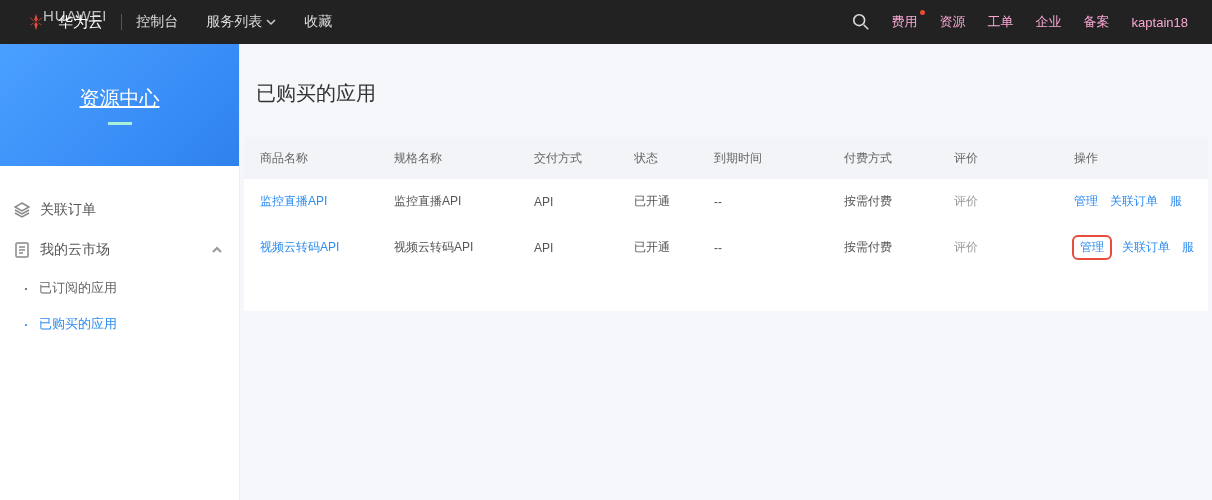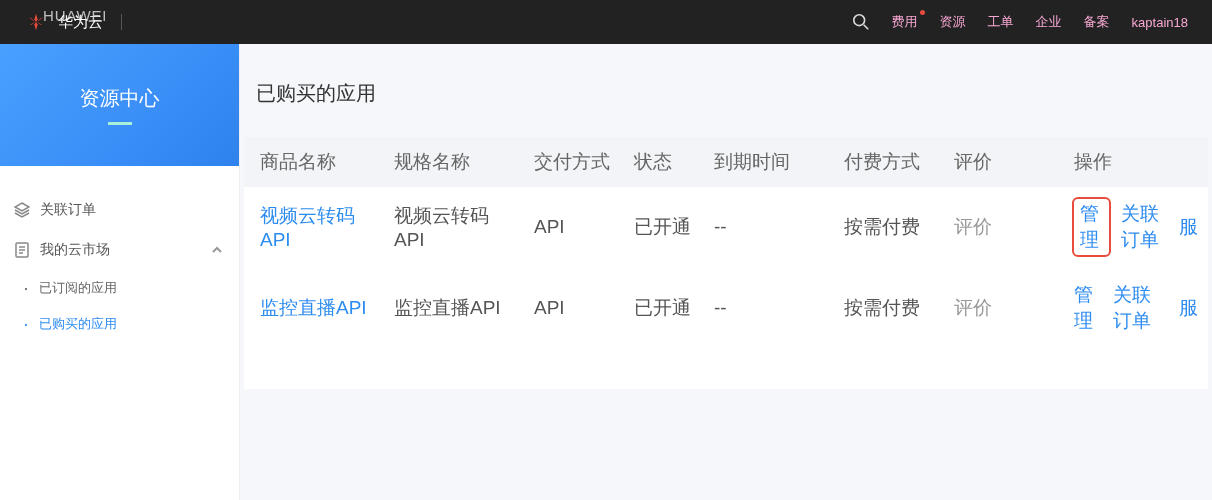--- a/index.html
+++ b/index.html
@@ -13,38 +13,38 @@
 .nav-item { cursor:pointer; display:flex; align-items:center; gap:4px; }
 .spacer { flex:1; }
 .right-nav { display:flex; align-items:center; gap:22px; font-size:13px; color:#f9a8d4; padding-right:8px; }
 .right-nav .nav-item { position:relative; }
 .dot::after { content:""; position:absolute; top:-3px; right:-7px; width:5px; height:5px; border-radius:50%; background:#e74c3c; }
 .search-icon { width:18px; height:18px; cursor:pointer; }
 .chevron-down { width:10px; height:10px; }
 
 .layout { display:flex; height:calc(500px - 44px); }
 .sidebar { width:240px; background:#fff; border-right:1px solid #eee; }
-.side-head { height:122px; background:linear-gradient(135deg,#4aa0ff 0%,#3a8ef7 60%,#2f82ec 100%); display:flex; flex-direction:column; justify-content:center; align-items:center; color:#fff; }
+.side-head { height:122px; background:linear-gradient(135deg,#4aa0ff 0%,#3a8ef7 60%,#2f82ec 100%); display:flex; flex-direction:column; justify-content:center; align-items:center; color:#fff;text-decoration:underline; }
 .side-head-title { font-size:20px; font-weight:400; }
 .side-head-underline { margin-top:10px; width:24px; height:3px; background:#a9f0d9; }
 .side-menu { padding-top:24px; }
 .side-item { display:flex; align-items:center; height:40px; padding:0 16px 0 14px; font-size:14px; color:#555; cursor:pointer; }
 .side-item.expand { justify-content:space-between; }
 .side-item .ico { width:16px; height:16px; margin-right:10px; stroke:#888; fill:none; stroke-width:1.5; }
 .side-item.child { padding-left:23px; font-size:13px; color:#666; height:36px; }
 .side-item.child::before { content:"·"; margin-right:10px; font-size:18px; color:#666; }
 .side-item.active { color:#2d8cf0; }
 .side-item.active::before { color:#2d8cf0; }
 .expand-ico { width:12px; height:12px; stroke:#999; stroke-width:2; fill:none; }
 
 .main { flex:1; background:#f5f7fa; padding:36px 0 0 0; overflow:hidden; }
 .panel { background:#fff; margin:4px 0 0 0; min-height:calc(100% - 4px); padding:0 0 40px 0; }
 .page-title { font-size:20px; color:#333; padding:0 0 26px 8px; margin-left:4px; }
 .main-inner { padding:0 4px; }
-.table { width:100%; border-collapse:collapse; font-size:19px; }
+.table { width:100%; border-collapse:collapse; font-size:12px; }
 .table th { background:#f2f4f7; color:#666; font-weight:500; text-align:left; padding:12px 10px; height:42px; }
 .table td { padding:14px 10px; border-bottom:1px solid transparent; color:#555; }
 .table tbody tr+tr td { border-top:1px solid #eee; }
 .lnk { color:#2d8cf0; cursor:pointer; }
 .muted { color:#999; }
 .op-cell { display:flex; gap:12px; align-items:center; }
 .highlight { border:2px solid #e74c3c; border-radius:6px; padding:2px 6px; margin:-4px -2px; display:inline-block; }
 </style>
 </head>
 <body>
@@ -61,20 +61,30 @@
           <path d="M12 22 10 15 12 12 14 15z"></path>
         </g>
       </svg>
     <div>
       <div class="brand">华为云</div>
 
     </div>
   </div>
   <span style="font-size:15px;opacity:.7;margin:-14px 0 0 -70px;letter-spacing:.8px">HUAWEI</span>
   <div class="vbar"></div>
+  <div class="nav">
+    <div class="nav-item">控制台</div>
+    <div class="nav-item">
+      <span>服务列表</span>
+      <svg class="chevron-down" viewBox="0 0 10 10">
+          <path d="M1 3 5 7 9 3" stroke="#ccc" stroke-width="1.5" fill="none"></path>
+        </svg>
+    </div>
+    <div class="nav-item">收藏</div>
+  </div>
   <div class="spacer"></div>
   <div class="right-nav">
     <svg class="search-icon" viewBox="0 0 20 20">
         <circle cx="8" cy="8" r="6" stroke="#ddd" stroke-width="1.8" fill="none"></circle>
         <line x1="13" y1="13" x2="18" y2="18" stroke="#ddd" stroke-width="1.8"></line>
       </svg>
     <div class="nav-item dot">费用</div>
     <div class="nav-item">资源</div>
     <div class="nav-item">工单</div>
     <div class="nav-item">企业</div>
@@ -131,49 +141,49 @@
               <th style="width:100px">交付方式</th>
               <th style="width:80px">状态</th>
               <th style="width:130px">到期时间</th>
               <th style="width:110px">付费方式</th>
               <th style="width:120px">评价</th>
               <th>操作</th>
             </tr>
           </thead>
           <tbody id="tbody">
               <tr>
+    <td style="padding-left:16px"><span class="lnk">监控直播API</span></td>
+    <td>监控直播API</td>
+    <td>API</td>
+    <td>已开通</td>
+    <td>--</td>
+    <td>按需付费</td>
+    <td><span class="muted">评价</span></td>
+    <td>
+                  <div class="op-cell">
+      <span class="lnk">管理</span>
+      <span class="lnk">关联订单</span>
+      <span class="lnk">服</span>
+    </div>
+                </td>
+              </tr>
+              <tr>
     <td style="padding-left:16px"><span class="lnk">视频云转码API</span></td>
     <td>视频云转码API</td>
     <td>API</td>
     <td>已开通</td>
     <td>--</td>
     <td>按需付费</td>
     <td><span class="muted">评价</span></td>
     <td>
                   <div class="op-cell">
       <span class="highlight"><span class="lnk">管理</span></span>
       <span class="lnk">关联订单</span>
       <span class="lnk">服</span>
     </div>
                 </td>
               </tr>
-              <tr>
-    <td style="padding-left:16px"><span class="lnk">监控直播API</span></td>
-    <td>监控直播API</td>
-    <td>API</td>
-    <td>已开通</td>
-    <td>--</td>
-    <td>按需付费</td>
-    <td><span class="muted">评价</span></td>
-    <td>
-                  <div class="op-cell">
-      <span class="lnk">管理</span>
-      <span class="lnk">关联订单</span>
-      <span class="lnk">服</span>
-    </div>
-                </td>
-              </tr>
             </tbody>
         </table>
       </div>
     </div>
   </div>
 </div>
 
 </body></html>

